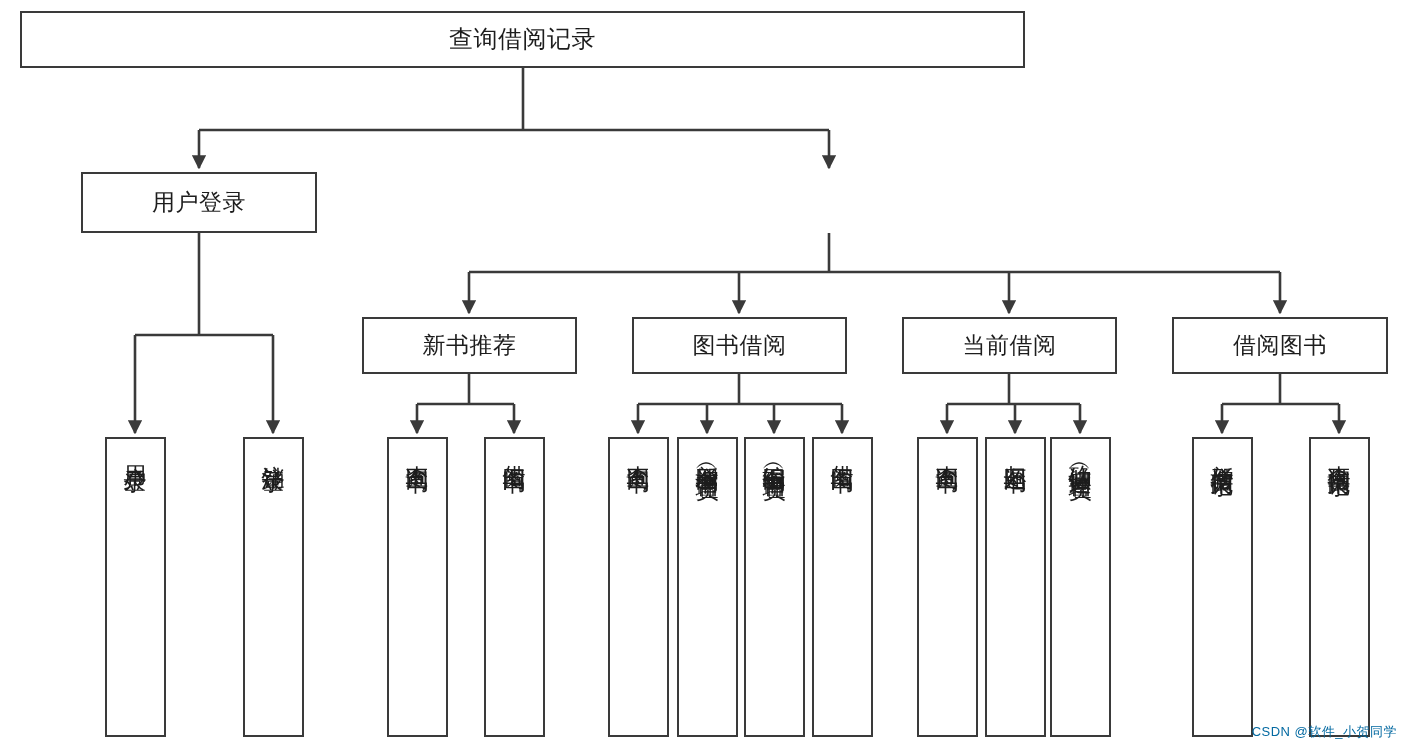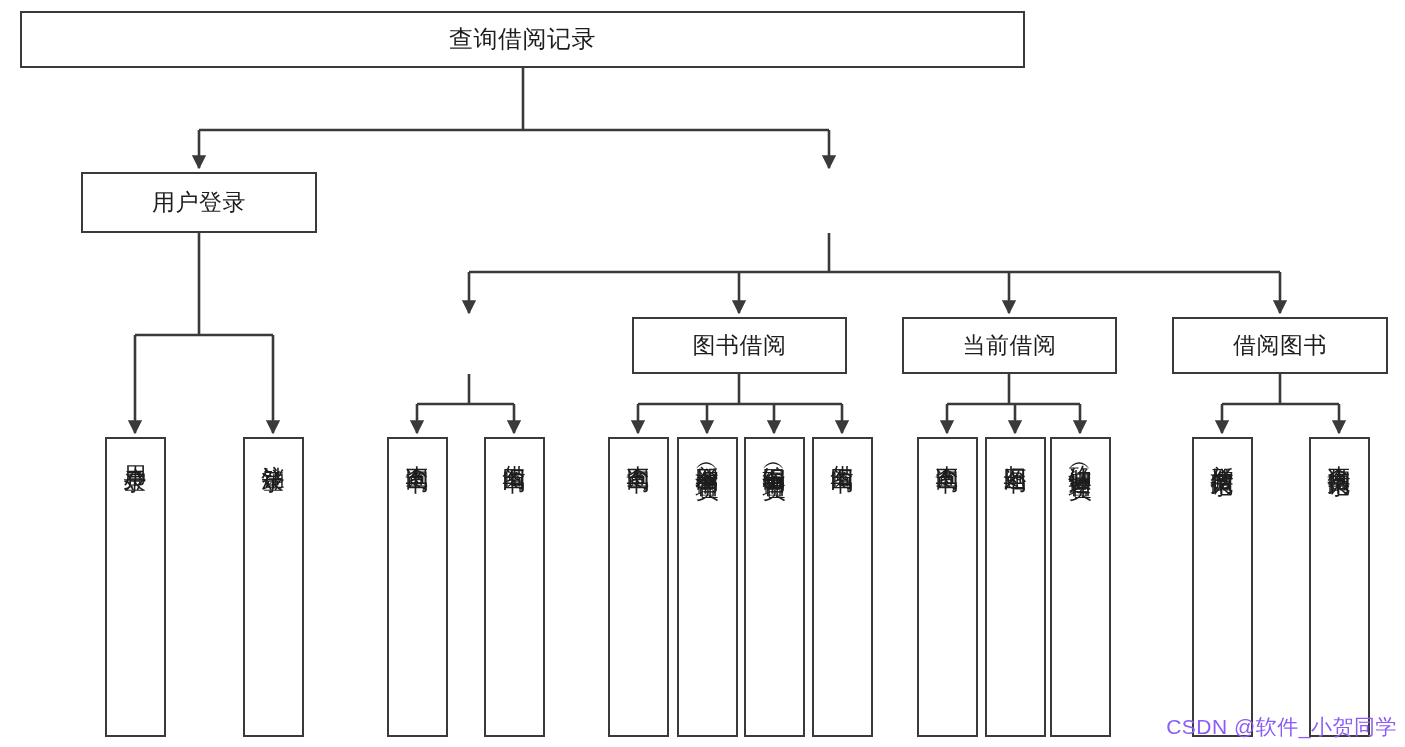--- a/index.html
+++ b/index.html
@@ -64,22 +64,22 @@
     font-size: 23px;
     line-height: 1.05;
     letter-spacing: 2px;
     white-space: normal;
     max-height: 284px;
   }
   #watermark {
     position: absolute;
     right: 8px;
     bottom: 6px;
-    font-size: 21px;
-    color: #8b5cf6;
+    font-size: 13px;
+    color: #0369a1;
     letter-spacing: 0.5px;
     white-space: nowrap;
     z-index: 5;
   }
 </style>
 </head>
 <body>
 
 <div id="canvas">
 
@@ -134,20 +134,23 @@
   </svg>
 
   <div class="node horiz root" style="left:20px; top:11px; width:1005px; height:57px;">
     <span class="node-label">查询借阅记录</span>
   </div>
 
   <div class="node horiz" style="left:81px; top:172px; width:236px; height:61px;">
     <span class="node-label">用户登录</span>
   </div>
 
+  <div class="node horiz" style="left:362px; top:317px; width:215px; height:57px;">
+    <span class="node-label">新书推荐</span>
+  </div>
   <div class="node horiz" style="left:902px; top:317px; width:215px; height:57px;">
     <span class="node-label">当前借阅</span>
   </div>
   <div class="node horiz" style="left:632px; top:317px; width:215px; height:57px;">
     <span class="node-label">图书借阅</span>
   </div>
   <div class="node horiz" style="left:1172px; top:317px; width:216px; height:57px;">
     <span class="node-label">借阅图书</span>
   </div>
 

